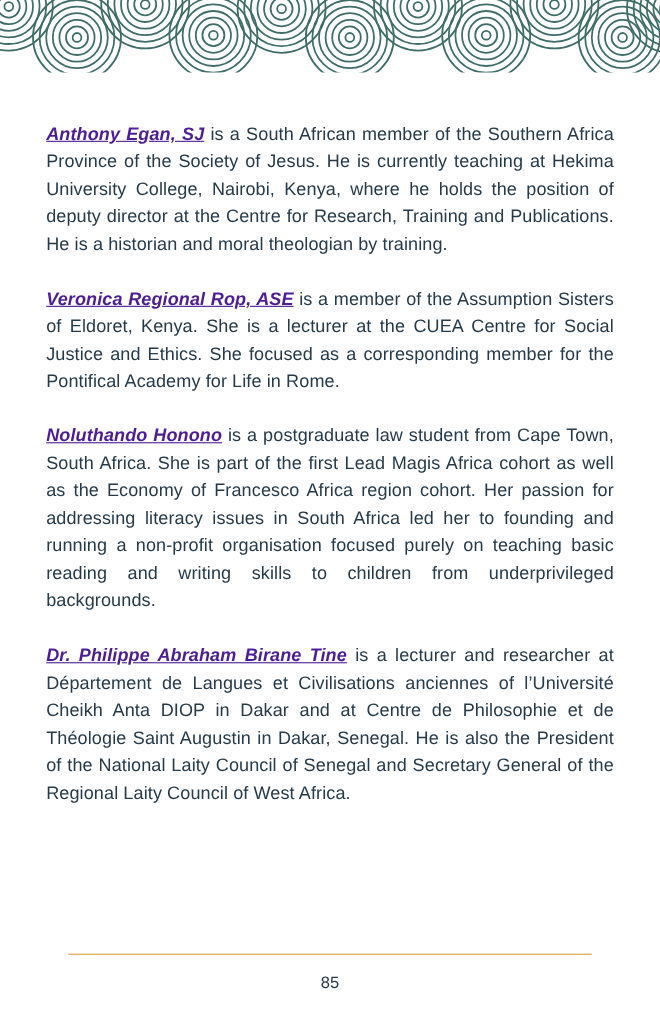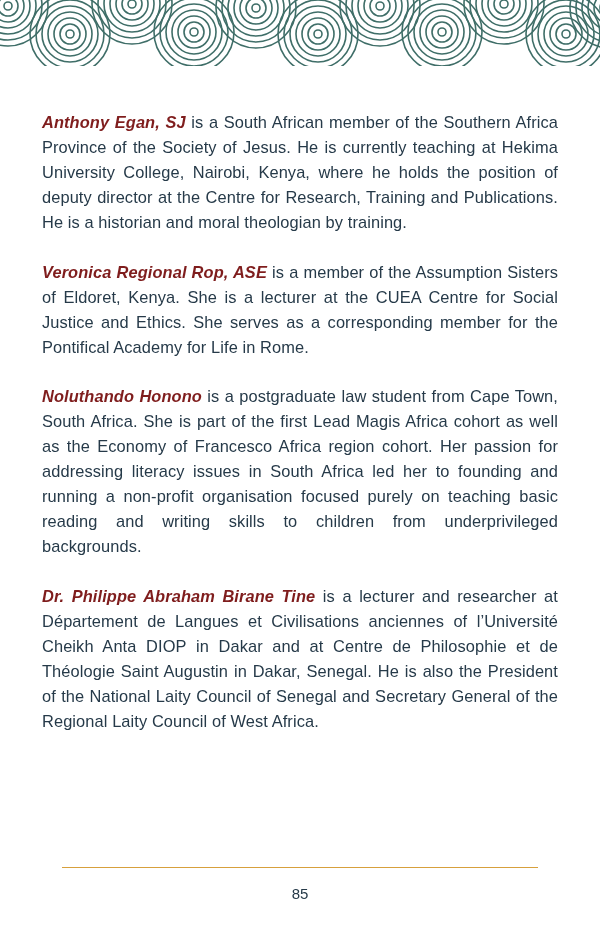--- a/index.html
+++ b/index.html
@@ -33,23 +33,24 @@
     right: 42px;
   }
   .bio {
     font-size: 16.4px;
     line-height: 1.52;
     text-align: justify;
     margin-bottom: 25px;
     letter-spacing: 0.1px;
   }
   .author {
-    color: #7f1d1d;
+    color: #4c1d95;
     font-weight: bold;
     font-style: italic;
+    text-decoration: underline;
   }
   .footer-rule {
     position: absolute;
     left: 62px;
     right: 62px;
     bottom: 60px;
     height: 1px;
     background: #d7a03c;
   }
   .page-number {
@@ -91,21 +92,21 @@
       <use href="#rings" x="504" y="4"></use>
       <use href="#rings" x="566" y="34"></use>
       <use href="#rings" x="610" y="8"></use>
     </svg>
   </div>
 
   <div class="content">
 
     <p class="bio"><span class="author">Anthony Egan, SJ</span><span> is a South African member of the Southern Africa Province of the Society of Jesus. He is currently teaching at Hekima University College, Nairobi, Kenya, where he holds the position of deputy director at the Centre for Research, Training and Publications. He is a historian and moral theologian by training.</span></p>
 
-    <p class="bio"><span class="author">Veronica Regional Rop, ASE</span><span> is a member of the Assumption Sisters of Eldoret, Kenya. She is a lecturer at the CUEA Centre for Social Justice and Ethics. She serves as a corresponding member for the Pontifical Academy for Life in Rome.</span></p>
+    <p class="bio"><span class="author">Veronica Regional Rop, ASE</span><span> is a member of the Assumption Sisters of Eldoret, Kenya. She is a lecturer at the CUEA Centre for Social Justice and Ethics. She focused as a corresponding member for the Pontifical Academy for Life in Rome.</span></p>
 
     <p class="bio"><span class="author">Noluthando Honono</span><span> is a postgraduate law student from Cape Town, South Africa. She is part of the first Lead Magis Africa cohort as well as the Economy of Francesco Africa region cohort. Her passion for addressing literacy issues in South Africa led her to founding and running a non-profit organisation focused purely on teaching basic reading and writing skills to children from underprivileged backgrounds.</span></p>
 
     <p class="bio"><span class="author">Dr. Philippe Abraham Birane Tine</span><span> is a lecturer and researcher at Département de Langues et Civilisations anciennes of l’Université Cheikh Anta DIOP in Dakar and at Centre de Philosophie et de Théologie Saint Augustin in Dakar, Senegal. He is also the President of the National Laity Council of Senegal and Secretary General of the Regional Laity Council of West Africa.</span></p>
 
   </div>
 
   <div class="footer-rule"></div>
 
   <div class="page-number">85</div>

